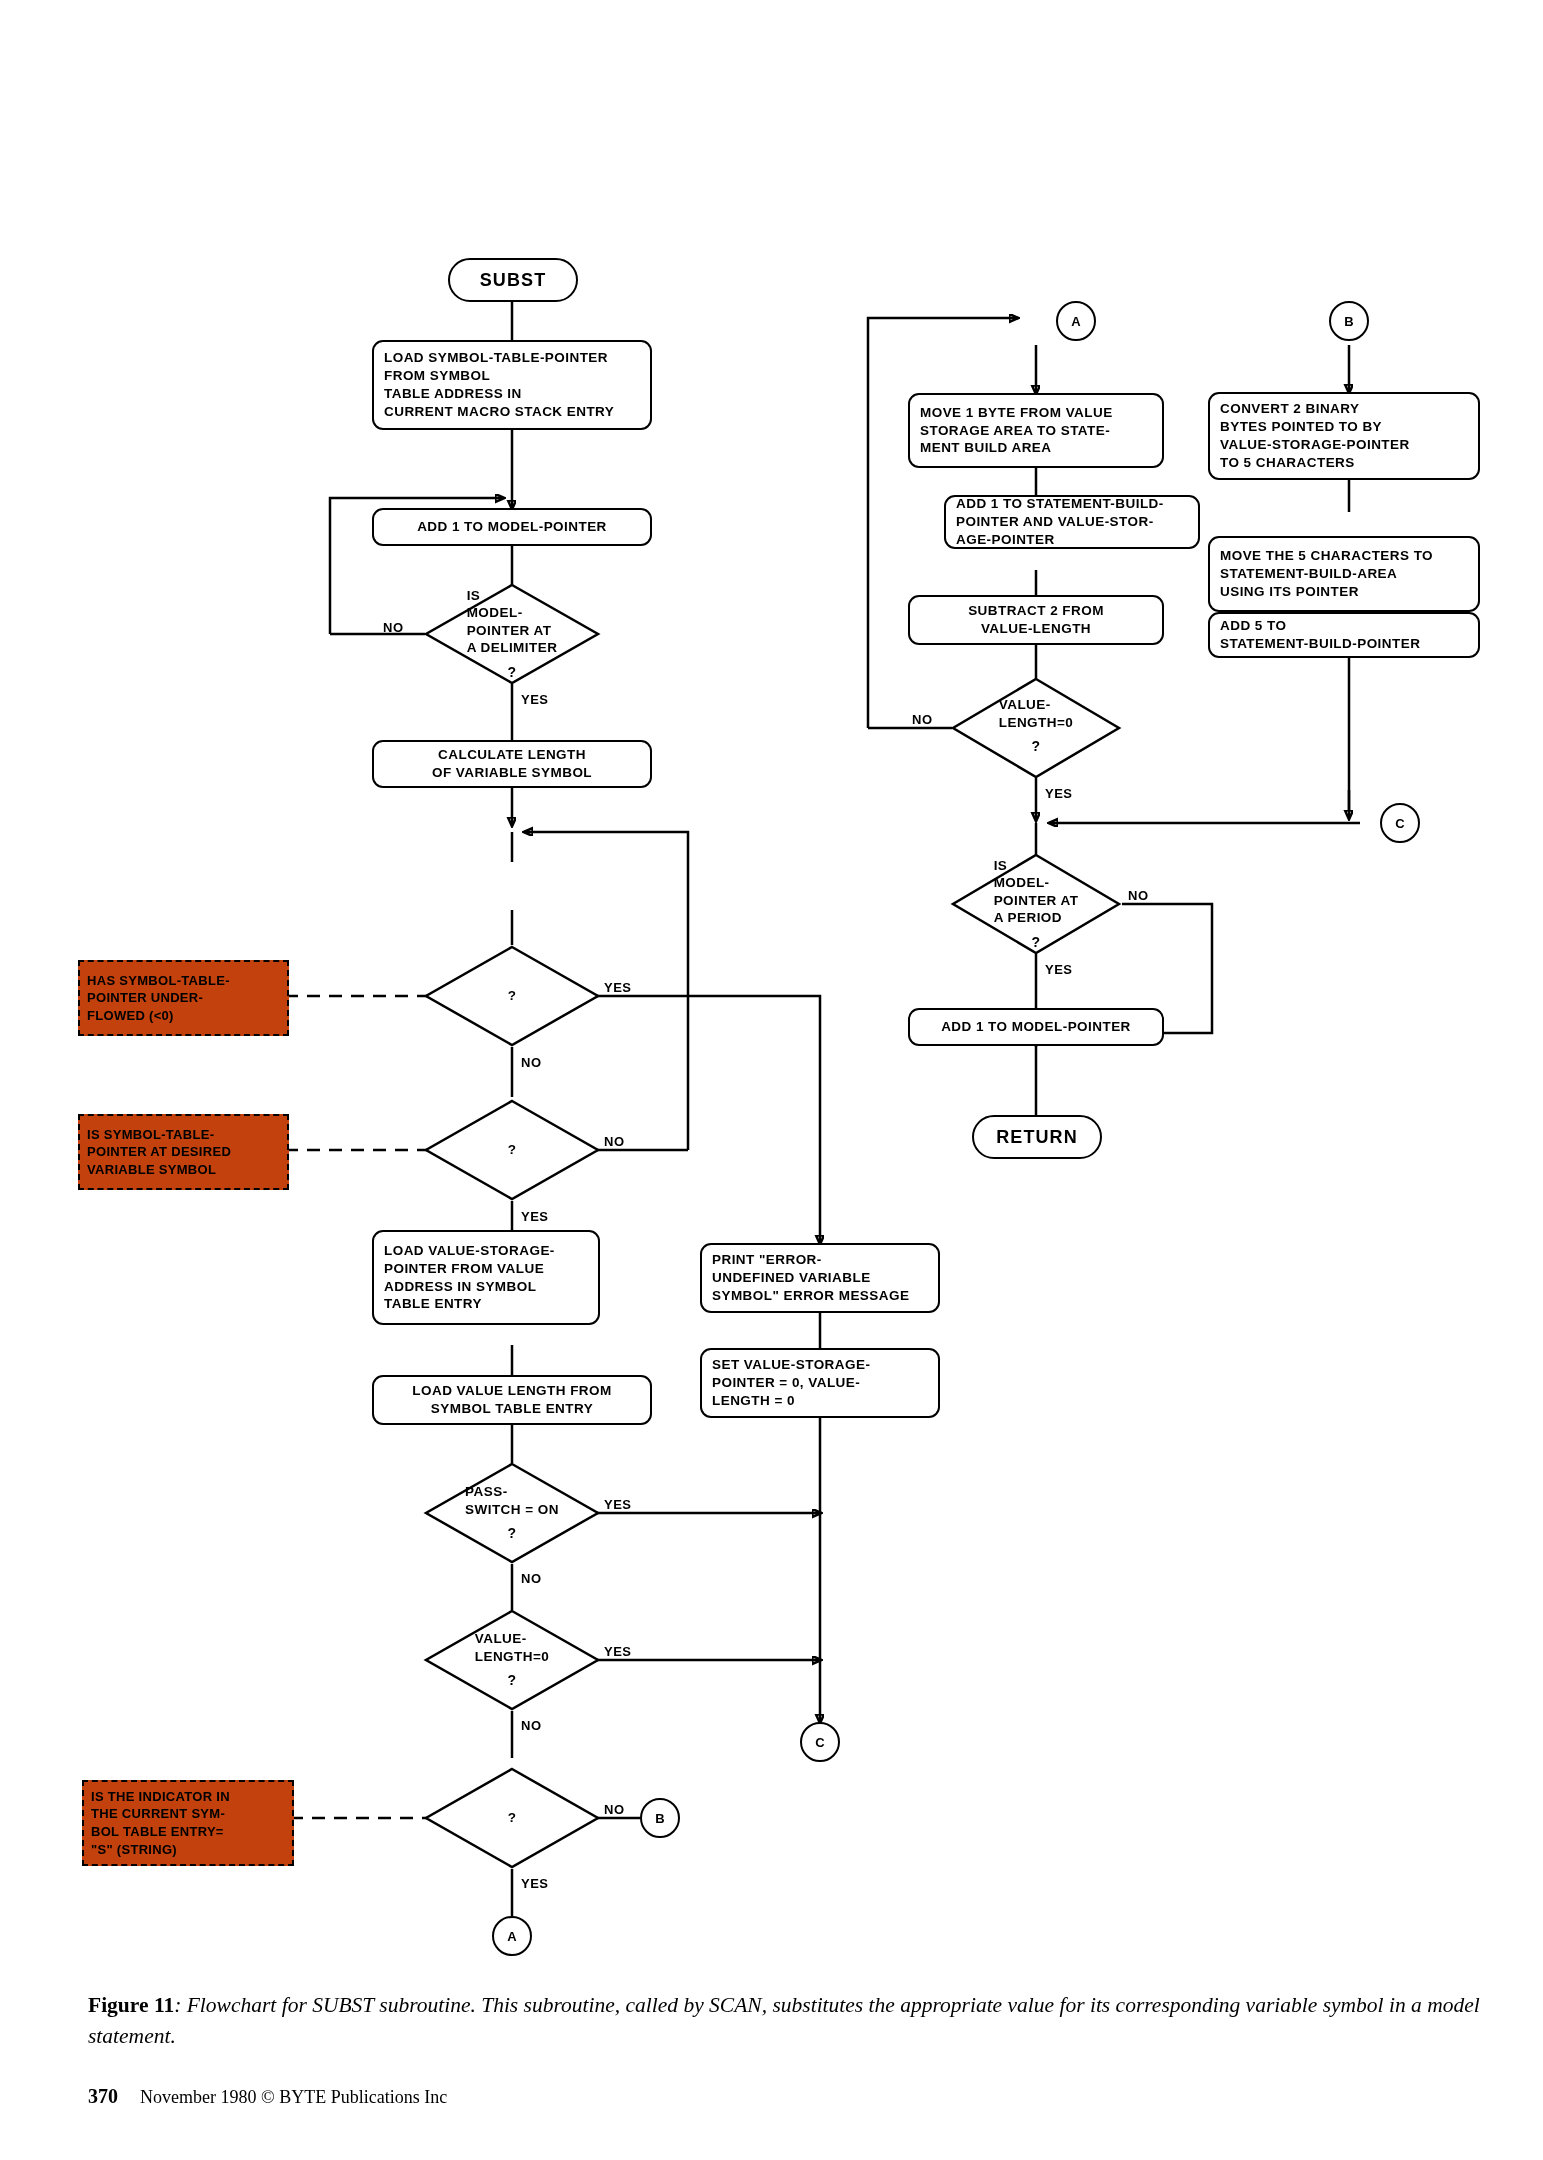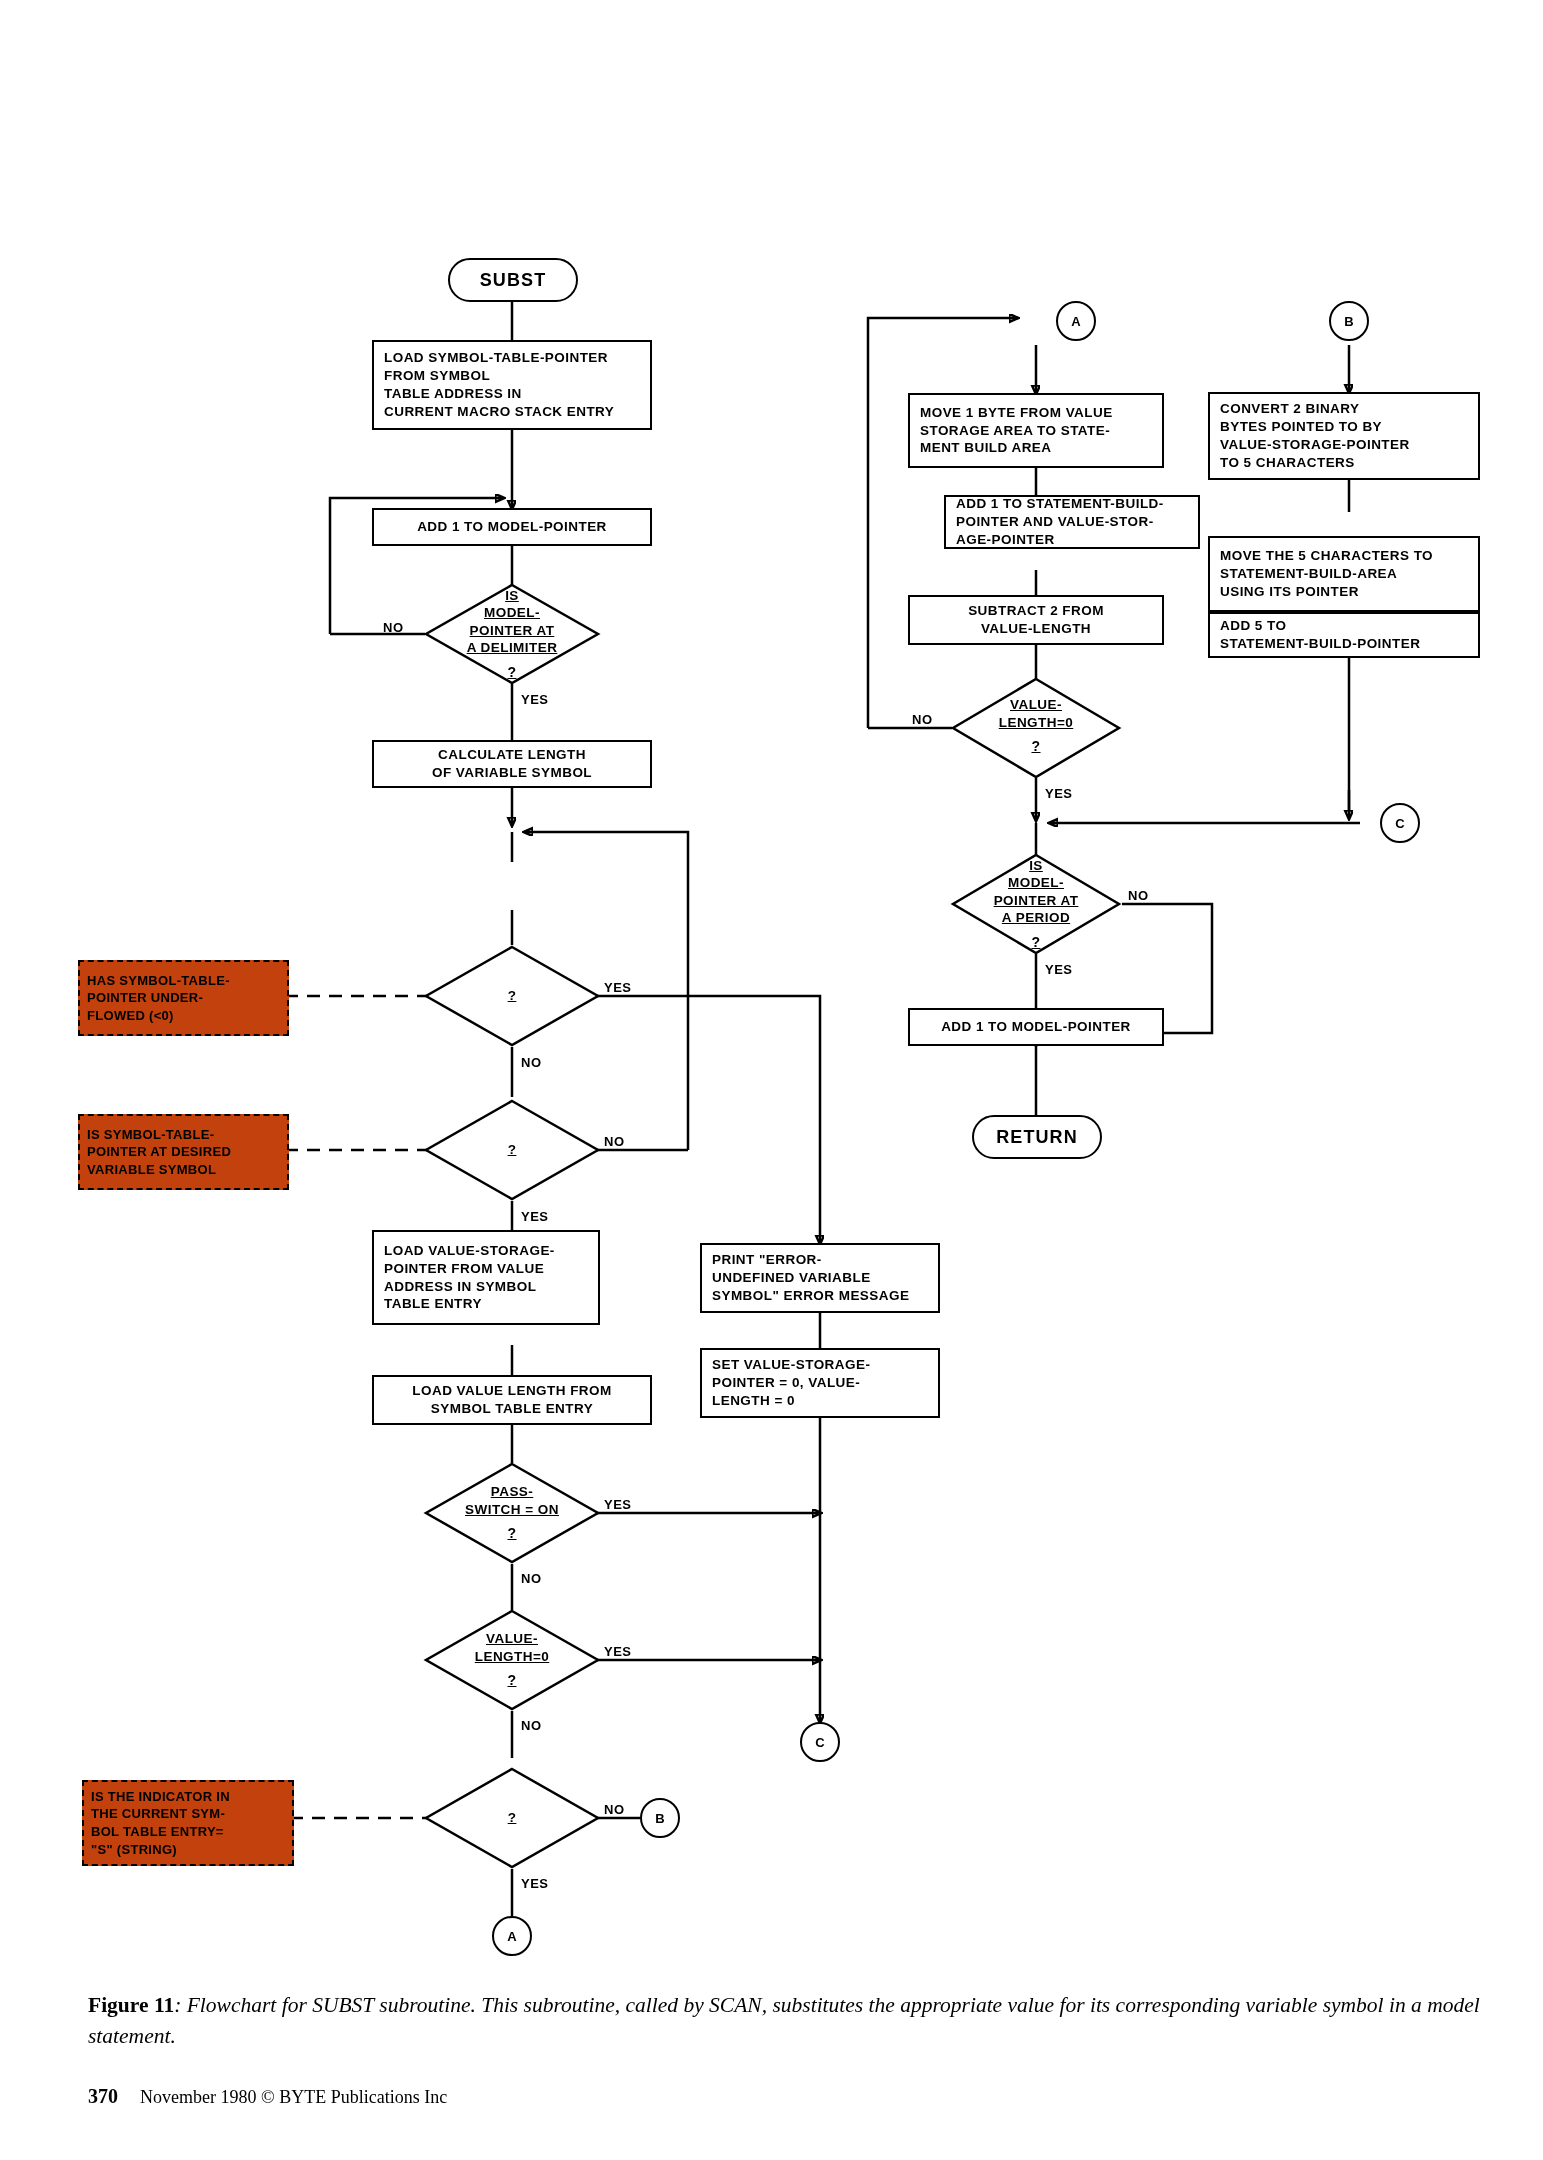--- a/index.html
+++ b/index.html
@@ -3,21 +3,21 @@
 <meta charset="utf-8">
 <title>Figure 11 — SUBST Flowchart</title>
 <style>
   html,body{margin:0;padding:0;background:#ffffff;}
   body{
     width:1543px;height:2160px;position:relative;overflow:hidden;
     font-family:"Liberation Sans", sans-serif;
     color:#000;
   }
   #flow{position:absolute;left:0;top:0;width:1543px;height:1960px;}
-  .node{position:absolute;box-sizing:border-box;}
+  .node{position:absolute;box-sizing:border-box;border-radius:11px;}
 
   
   .proc{
     border:2.5px solid #000;background:#fff;
     display:flex;align-items:center;
     font-size:13.5px;font-weight:700;letter-spacing:.45px;
     line-height:1.32;
   }
   .proc .txt{padding:4px 10px;white-space:pre-line;width:100%;}
   .proc.ctr .txt{text-align:center;}
@@ -36,21 +36,21 @@
     font-size:13px;font-weight:700;
   }
 
   
   .dec{pointer-events:none;}
   .dec svg{position:absolute;left:0;top:0;overflow:visible;}
   .dec .dtxt{
     position:absolute;left:0;top:0;width:100%;height:100%;
     display:flex;flex-direction:column;align-items:center;justify-content:center;
     font-size:13.5px;font-weight:700;letter-spacing:.45px;line-height:1.3;
-    white-space:pre-line;text-align:center;text-decoration:underline;
+    white-space:pre-line;text-align:left;
   }
   .dec .qm{font-size:14px;font-weight:700;margin-top:6px;}
 
   
   .note{
     border:2.5px dashed #000;background:#c2410c;
     display:flex;align-items:center;
     font-size:13px;font-weight:700;letter-spacing:.3px;line-height:1.35;
   }
   .note .txt{padding:3px 7px;white-space:pre-line;}

